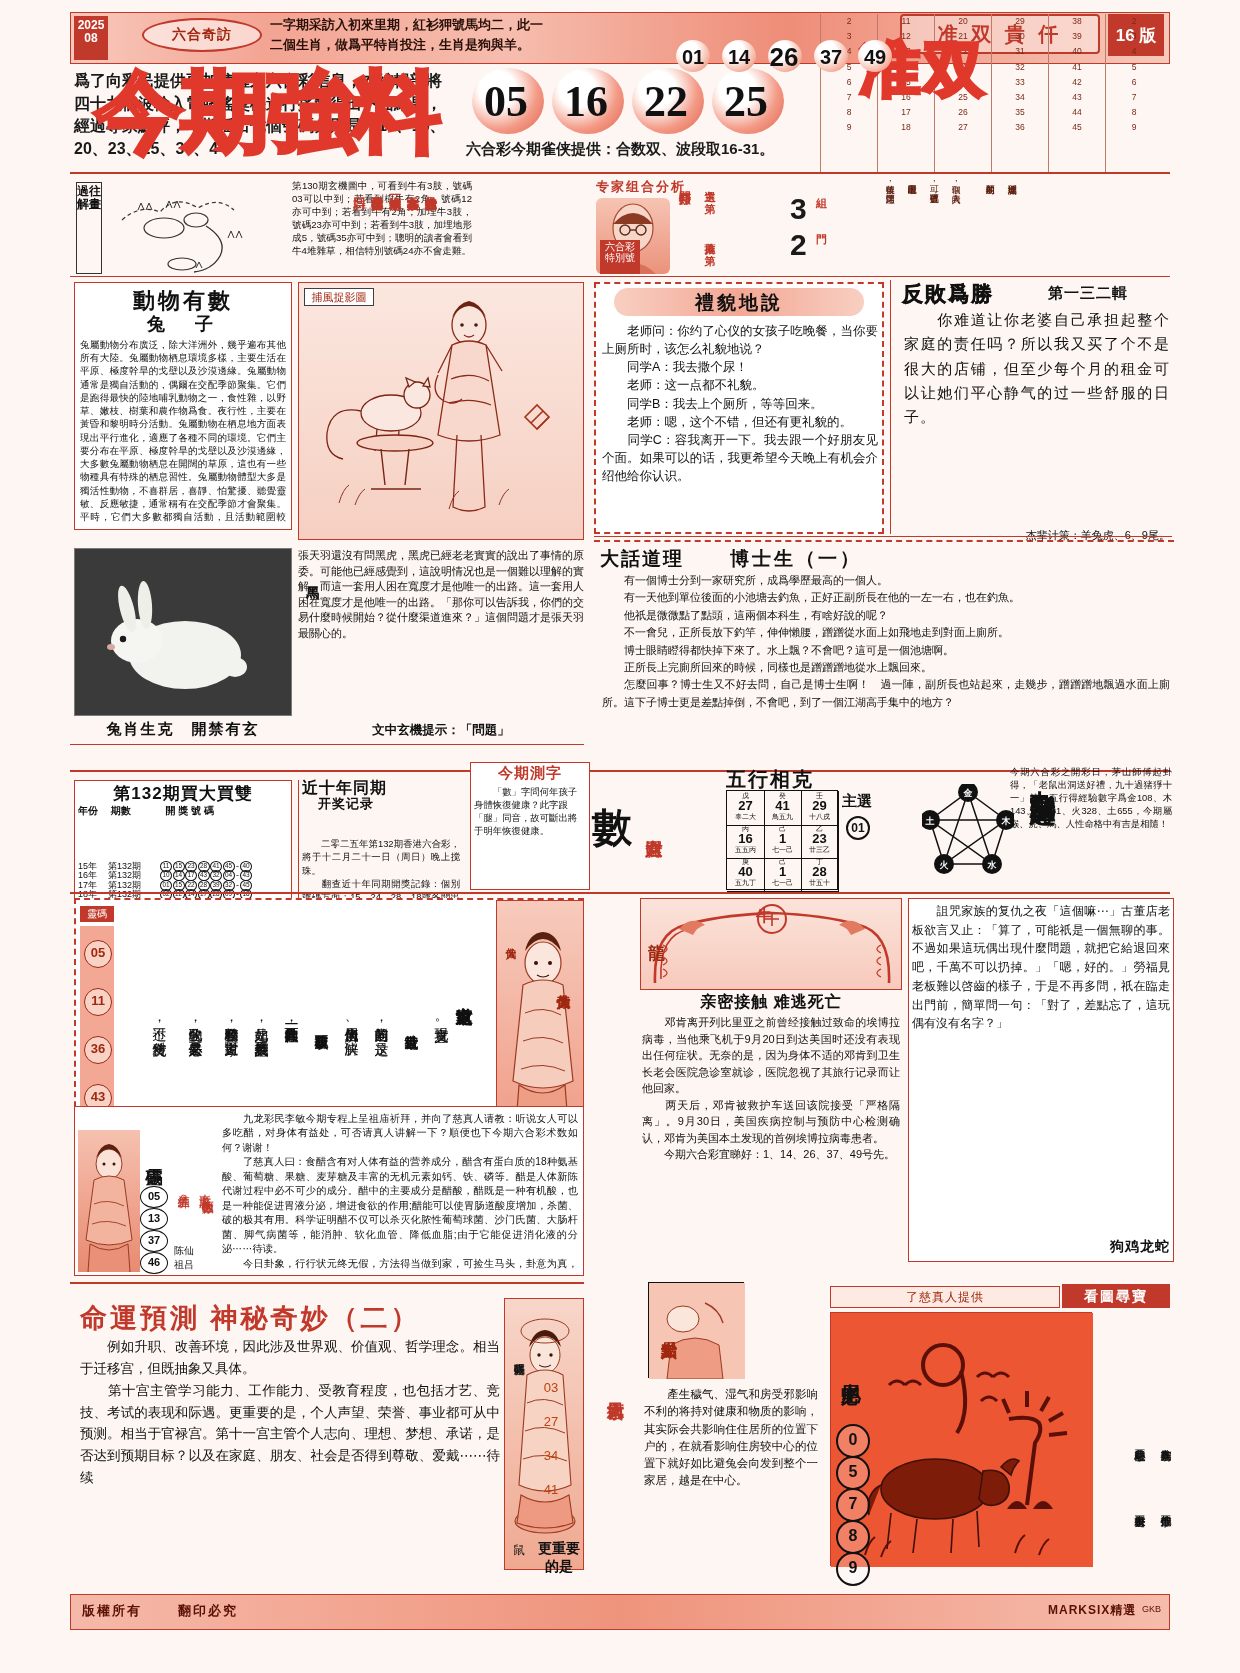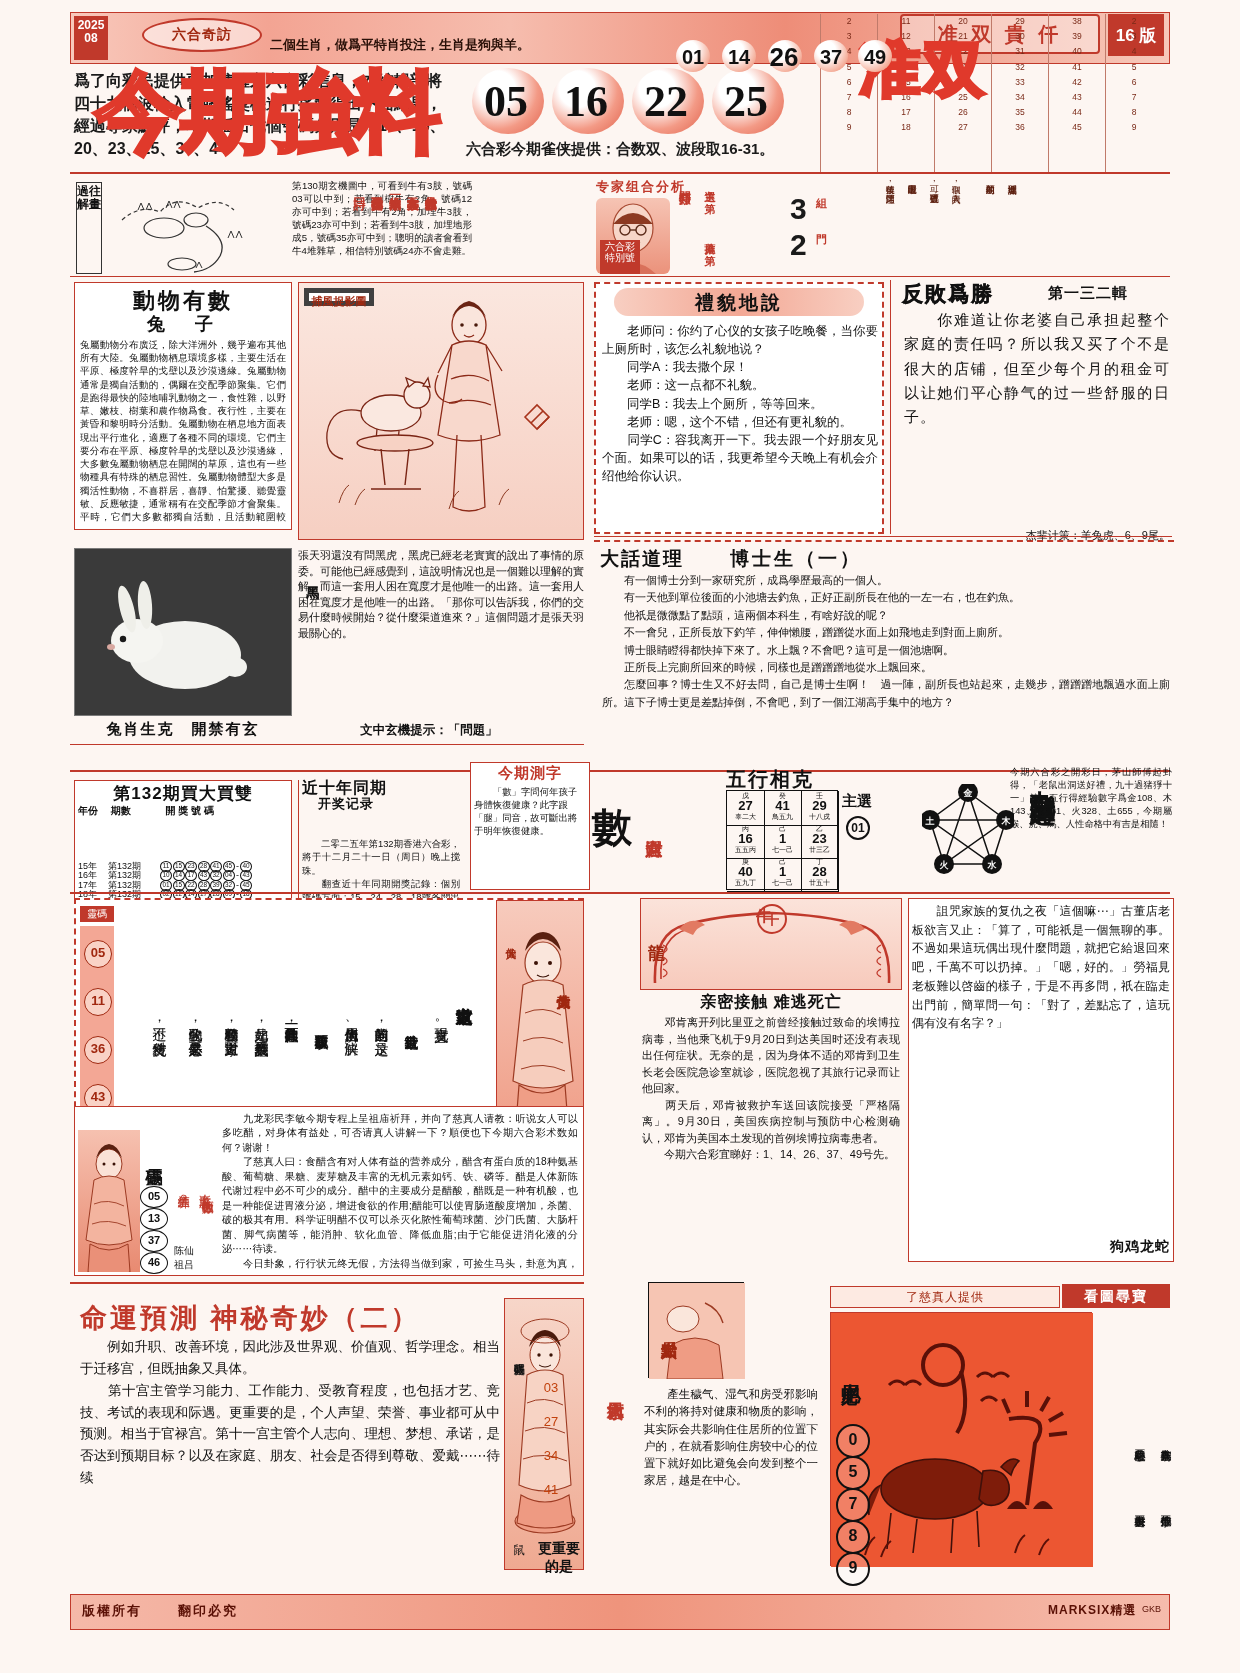--- a/index.html
+++ b/index.html
@@ -86,26 +86,26 @@
 
   
   #rabbit{left:74px;top:548px;width:218px;height:168px;border:1px solid #7a7a7a;
      background:linear-gradient(160deg,#5a5a5a,#2a2a2a 55%,#4a4a4a);overflow:hidden;}
   #rabbit-cap{left:74px;top:720px;width:218px;text-align:center;font-size:15px;font-weight:bold;color:#111;
      letter-spacing:2px;}
 
   
   #paint{left:298px;top:282px;width:286px;height:258px;border:1px solid #c0392b;
      background:linear-gradient(180deg,#fbe7df,#f6cfc2);}
-  #paint-cap{left:304px;top:288px;width:70px;height:18px;border:5px solid #404040;color:#a02810;
-     font-size:11px;text-align:center;line-height:16px;background:#fff;font-weight:bold;}
+  #paint-cap{left:304px;top:288px;width:70px;height:18px;border:1px solid #404040;color:#a02810;
+     font-size:11px;text-align:center;line-height:16px;background:#fff;}
 
   #paint-txt{left:298px;top:548px;width:286px;height:165px;font-size:11px;line-height:1.42;
      color:#111;text-align:justify;}
-  #paint-hint{left:286px;top:722px;width:286px;font-size:12.5px;font-weight:bold;color:#111;text-align:center;}
+  #paint-hint{left:298px;top:722px;width:286px;font-size:12.5px;font-weight:bold;color:#111;text-align:center;}
 
   
   #heima{left:300px;top:548px;width:24px;height:60px;font-size:13px;color:#111;text-align:center;
      line-height:1.1;font-weight:bold;}
 
   
   #polite{left:594px;top:282px;width:290px;height:252px;border:2px dashed #c0392b;background:#fff;}
   #polite-hdr{left:614px;top:288px;width:250px;height:28px;border-radius:14px;
      background:linear-gradient(90deg,#f8cfc2,#f3a895,#f8cfc2);}
   #polite-title{left:614px;top:290px;width:250px;text-align:center;font-size:19px;font-weight:bold;
@@ -275,20 +275,21 @@
 </style>
 </head>
 <body>
 
 <div id="page">
 
   <div class="abs" id="masthead"></div>
   <div class="abs" id="mh-badge" style="white-space:pre-line">2025
 08</div>
   <div class="abs" id="mh-oval">六合奇訪</div>
+  <div class="abs" id="mh-l1">一字期采訪入初來里期，紅衫狎號馬均二，此一</div>
   <div class="abs" id="mh-l2">二個生肖，做爲平特肖投注，生肖是狗與羊。</div>
   <div class="abs" id="mh-right">准 双 貴 仟</div>
   <div class="abs" id="mh-page">16 版</div>
 
   <div class="abs" id="intro">爲了向彩民提供更加準確之六合彩信息，本編輯部將四十九個波輸入電腦搖獎機進行搖獎得出下面結果，經過專家點評，本期摇出七個號碼分別是：14、15、20、23、25、30、44</div>
 
   <div class="abs" id="grid-wrap">
     <div class="gcol" style="left:0px">
         <div>2</div>
         <div>3</div>

